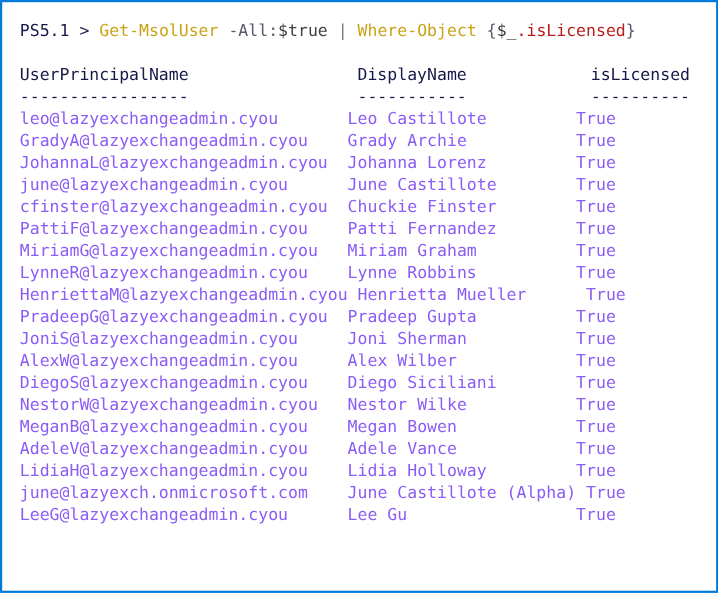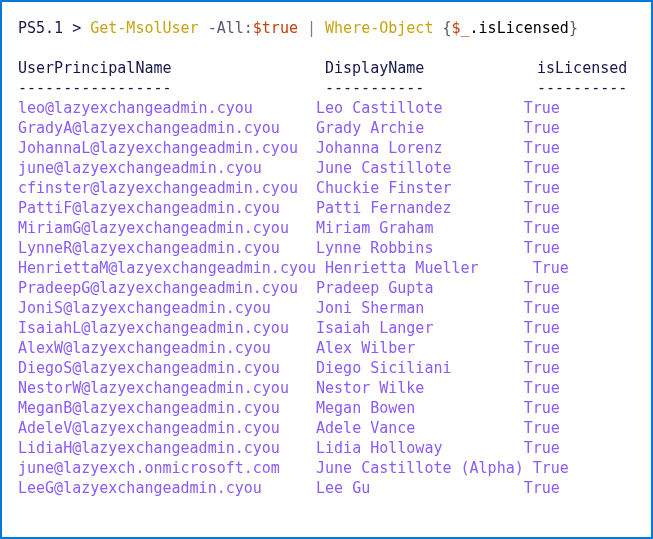--- a/index.html
+++ b/index.html
@@ -31,24 +31,24 @@
     line-height: 20px;
     letter-spacing: 0px;
   }
   .spacer {
     height: 20px;
   }
   
   .tok-prompt   { color: #17174a; }
   .tok-cmdlet   { color: #c8a415; }
   .tok-param    { color: #5a5a6e; }
-  .tok-var      { color: #c2410c; }
+  .tok-var      { color: #404040; }
   .tok-pipe     { color: #7a7a8c; }
   .tok-punct    { color: #5a5a6e; }
-  .tok-prop     { color: #000000; }
+  .tok-prop     { color: #b91c1c; }
   .out-text     { color: #8b5cf6; }
   .out-header   { color: #17174a; }
   .out-rule     { color: #17174a; }
   .hdr-upn      { display: inline-block; width: 307px; }
   .hdr-display  { display: inline-block; width: 212px; }
   .hdr-lic      { display: inline-block; }
 </style>
 </head>
 <body>
 
@@ -68,21 +68,20 @@
         <div class="line out-text"><span class="cell-upn">GradyA@lazyexchangeadmin.cyou    </span><span class="cell-display">Grady Archie           </span><span class="cell-lic">True</span></div>
         <div class="line out-text"><span class="cell-upn">JohannaL@lazyexchangeadmin.cyou  </span><span class="cell-display">Johanna Lorenz         </span><span class="cell-lic">True</span></div>
         <div class="line out-text"><span class="cell-upn">june@lazyexchangeadmin.cyou      </span><span class="cell-display">June Castillote        </span><span class="cell-lic">True</span></div>
         <div class="line out-text"><span class="cell-upn">cfinster@lazyexchangeadmin.cyou  </span><span class="cell-display">Chuckie Finster        </span><span class="cell-lic">True</span></div>
         <div class="line out-text"><span class="cell-upn">PattiF@lazyexchangeadmin.cyou    </span><span class="cell-display">Patti Fernandez        </span><span class="cell-lic">True</span></div>
         <div class="line out-text"><span class="cell-upn">MiriamG@lazyexchangeadmin.cyou   </span><span class="cell-display">Miriam Graham          </span><span class="cell-lic">True</span></div>
         <div class="line out-text"><span class="cell-upn">LynneR@lazyexchangeadmin.cyou    </span><span class="cell-display">Lynne Robbins          </span><span class="cell-lic">True</span></div>
         <div class="line out-text"><span class="cell-upn">HenriettaM@lazyexchangeadmin.cyou </span><span class="cell-display">Henrietta Mueller      </span><span class="cell-lic">True</span></div>
         <div class="line out-text"><span class="cell-upn">PradeepG@lazyexchangeadmin.cyou  </span><span class="cell-display">Pradeep Gupta          </span><span class="cell-lic">True</span></div>
         <div class="line out-text"><span class="cell-upn">JoniS@lazyexchangeadmin.cyou     </span><span class="cell-display">Joni Sherman           </span><span class="cell-lic">True</span></div>
-        <div class="line out-text"><span class="cell-upn">IsaiahL@lazyexchangeadmin.cyou   </span><span class="cell-display">Isaiah Langer          </span><span class="cell-lic">True</span></div>
         <div class="line out-text"><span class="cell-upn">AlexW@lazyexchangeadmin.cyou     </span><span class="cell-display">Alex Wilber            </span><span class="cell-lic">True</span></div>
         <div class="line out-text"><span class="cell-upn">DiegoS@lazyexchangeadmin.cyou    </span><span class="cell-display">Diego Siciliani        </span><span class="cell-lic">True</span></div>
         <div class="line out-text"><span class="cell-upn">NestorW@lazyexchangeadmin.cyou   </span><span class="cell-display">Nestor Wilke           </span><span class="cell-lic">True</span></div>
         <div class="line out-text"><span class="cell-upn">MeganB@lazyexchangeadmin.cyou    </span><span class="cell-display">Megan Bowen            </span><span class="cell-lic">True</span></div>
         <div class="line out-text"><span class="cell-upn">AdeleV@lazyexchangeadmin.cyou    </span><span class="cell-display">Adele Vance            </span><span class="cell-lic">True</span></div>
         <div class="line out-text"><span class="cell-upn">LidiaH@lazyexchangeadmin.cyou    </span><span class="cell-display">Lidia Holloway         </span><span class="cell-lic">True</span></div>
         <div class="line out-text"><span class="cell-upn">june@lazyexch.onmicrosoft.com    </span><span class="cell-display">June Castillote (Alpha) </span><span class="cell-lic">True</span></div>
         <div class="line out-text"><span class="cell-upn">LeeG@lazyexchangeadmin.cyou      </span><span class="cell-display">Lee Gu                 </span><span class="cell-lic">True</span></div>
       </div>
 

